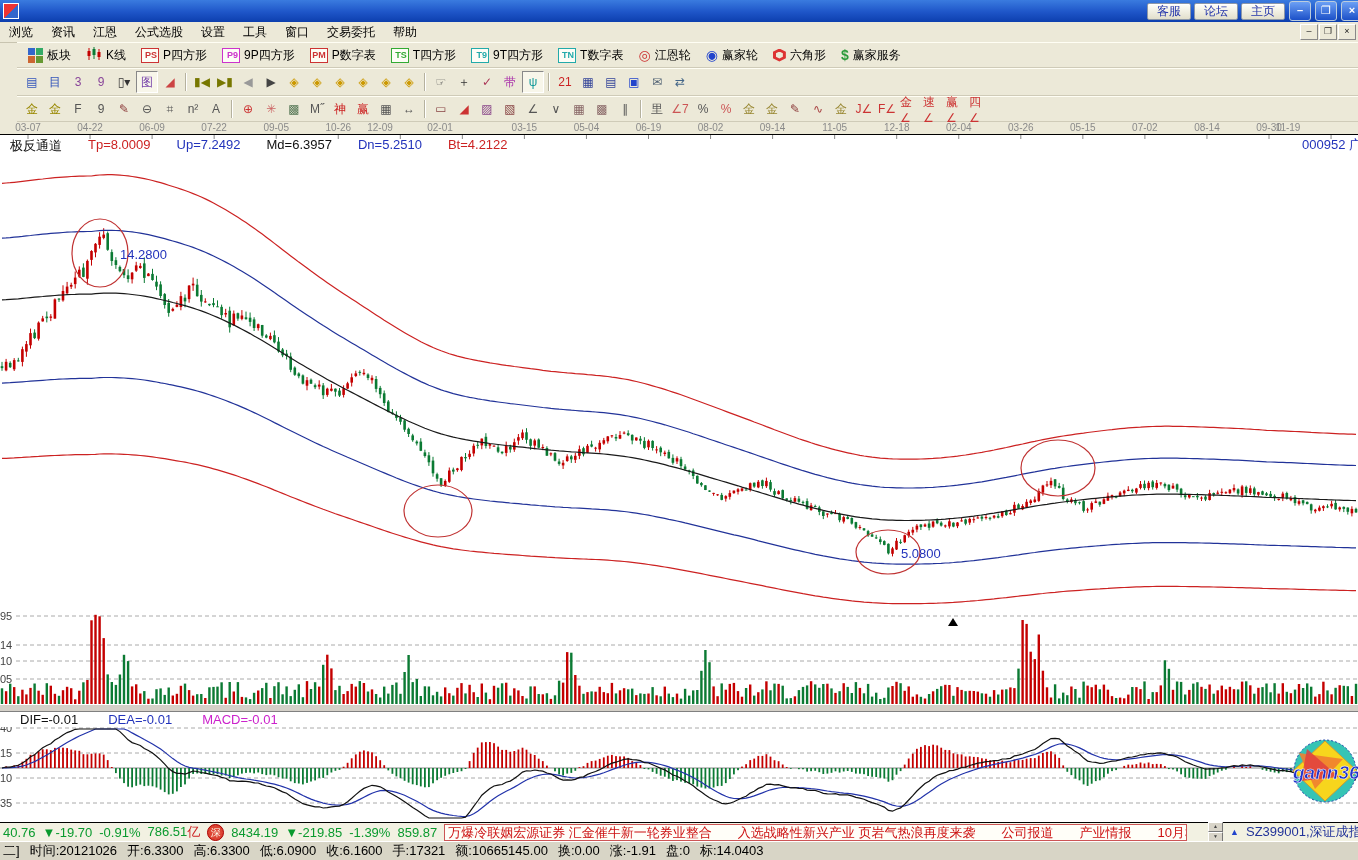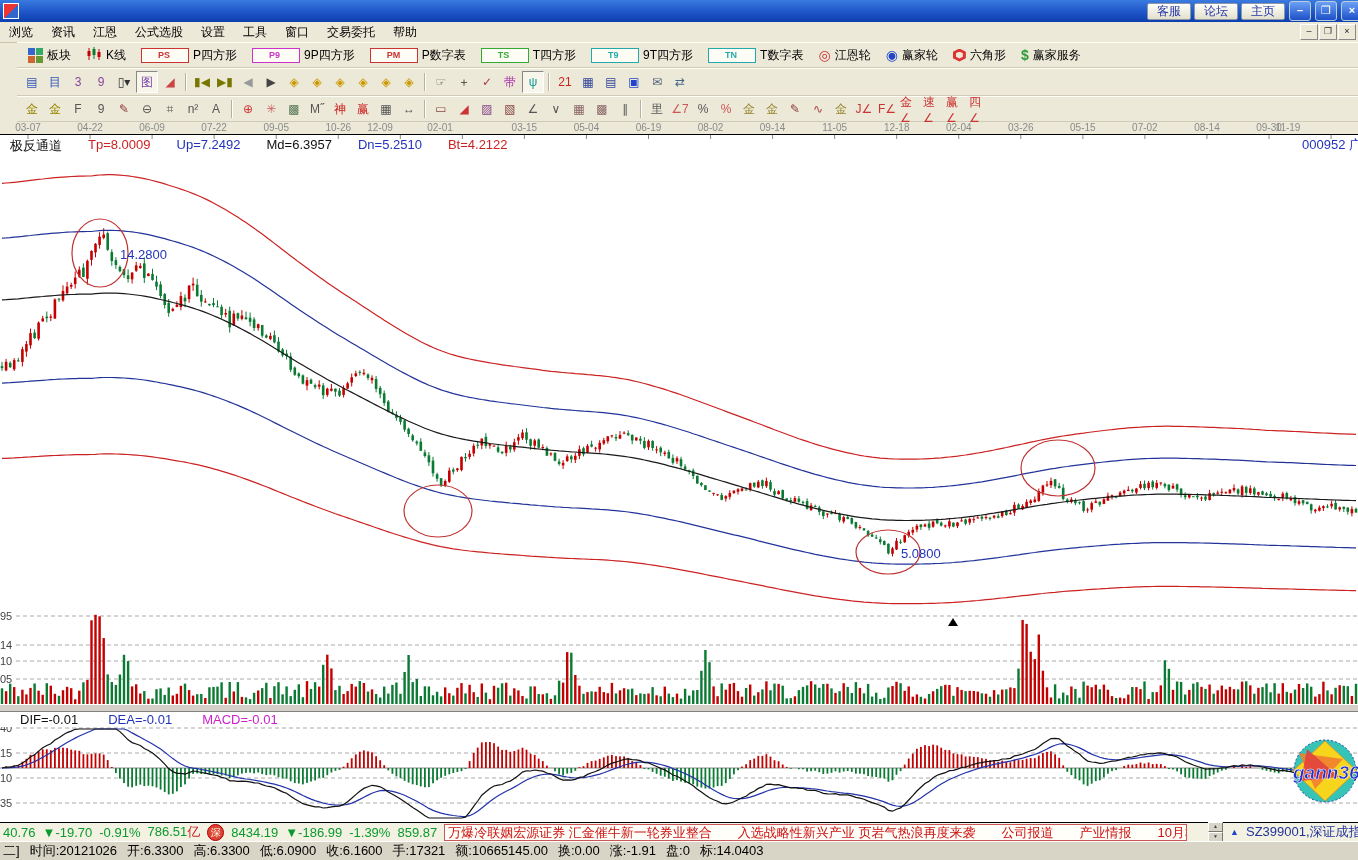--- a/index.html
+++ b/index.html
@@ -24,22 +24,22 @@
   .mdi{margin-left:auto;display:flex;gap:1px;padding-right:2px;}
   .mdibtn{width:16px;height:14px;font-size:9px;line-height:12px;text-align:center;background:#ece9d8;
     border:1px solid;border-color:#fff #888 #888 #fff;color:#222;}
   
   .toolbar{position:absolute;left:0;width:100%;background:#ece9d8;display:flex;align-items:center;
     border-top:1px solid #fffef4;border-bottom:1px solid #cfcbb8;padding-left:4px;box-sizing:border-box;margin-left:17px;}
   .t1{top:42px;height:26px;gap:1px;}
   .t2{top:68px;height:28px;gap:1px;}
   .t3{top:96px;height:26px;gap:1px;}
   .tb-item{display:flex;align-items:center;gap:4px;padding:2px 6px;font-size:12px;color:#000;border:1px solid transparent;}
-  .badgebox{display:inline-block;min-width:14px;height:13px;font-size:9px;font-weight:bold;text-align:left;
-    line-height:13px;border:1px solid;padding:0 16px;background:#fdfdf6;}
+  .badgebox{display:inline-block;min-width:14px;height:13px;font-size:9px;font-weight:bold;text-align:right;
+    line-height:13px;border:1px solid;padding:0 1px;background:#fdfdf6;}
   .blocks{display:inline-grid;grid-template-columns:7px 7px;grid-template-rows:7px 7px;gap:1px;}
   .blocks i{display:block;}
   .hexi{width:13px;height:13px;background:#d33;clip-path:polygon(50% 0,100% 25%,100% 75%,50% 100%,0 75%,0 25%);
     display:inline-flex;align-items:center;justify-content:center;}
   .hexi i{width:7px;height:7px;background:#ece9d8;clip-path:inherit;}
   .t-icon{width:20px;height:20px;display:inline-flex;align-items:center;justify-content:center;
     font-size:12px;border:1px solid transparent;flex:none;}
   .t-icon.sel{border-color:#888 #fff #fff #888;background:#f8f6ea;}
   .tsep{width:1px;height:18px;background:#b5b19e;border-right:1px solid #fff;margin:0 3px;flex:none;}
   
@@ -1698,21 +1698,21 @@
     </svg>
   </div>
 
   <div class="ticker" id="ticker-row">
       <span class="g">40.76</span>
       <span class="g">▼-19.70</span>
       <span class="g">-0.91%</span>
       <span><span class="g">786.51</span><span class="r">亿</span></span>
       <span class="badge">深</span>
       <span class="g">8434.19</span>
-      <span class="g">▼-186.99</span>
+      <span class="g">▼-219.85</span>
       <span class="g">-1.39%</span>
       <span class="g">859.87</span>
       <div class="news-box">万爆冷联姻宏源证券 汇金催牛新一轮券业整合　　入选战略性新兴产业 页岩气热浪再度来袭　　公司报道　　产业情报　　10月3</div>
       <span class="spin">
         <span class="spinbtn">▲</span>
         <span class="spinbtn">▼</span>
       </span>
       <span class="idx-icon">▲</span>
       <span class="idx-label">SZ399001,深证成指</span>
     </div>

